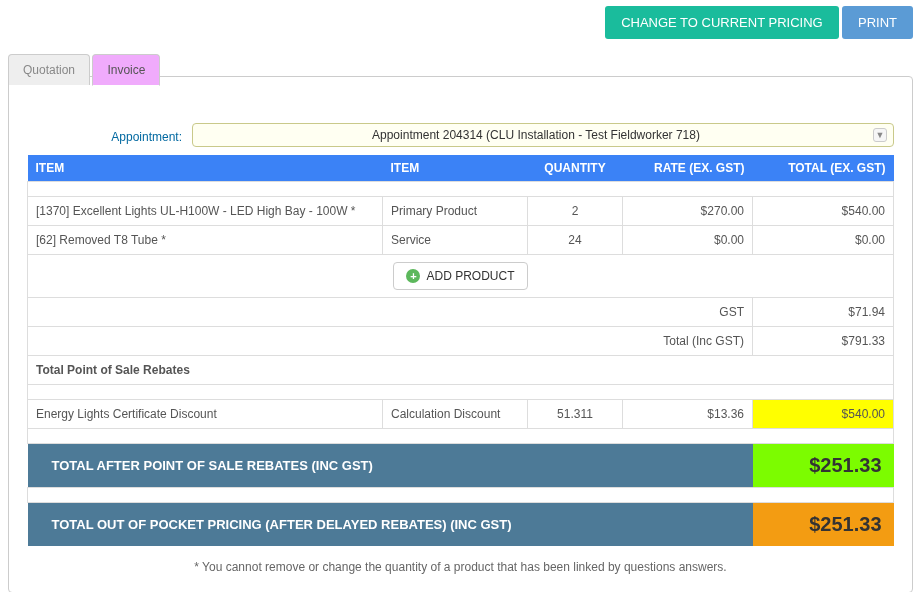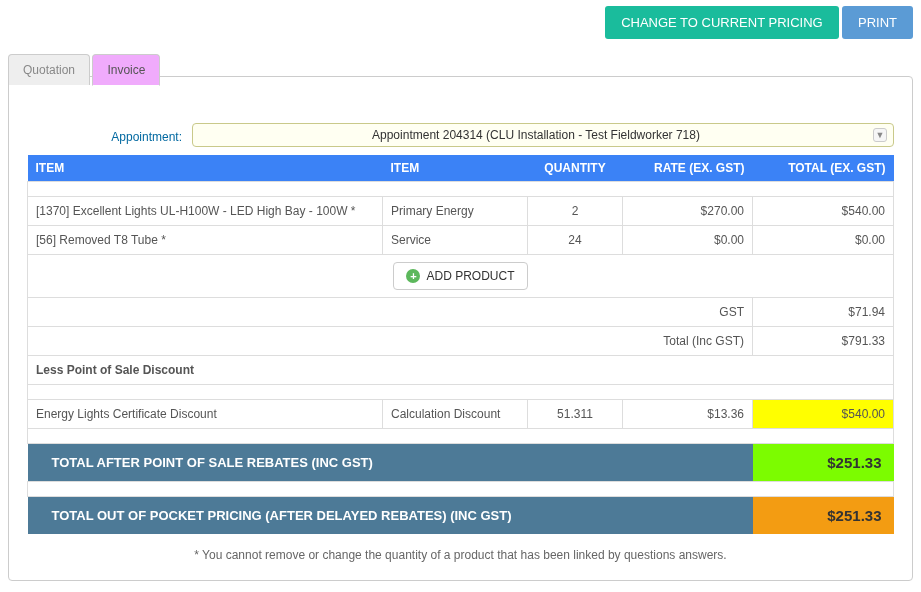--- a/index.html
+++ b/index.html
@@ -180,21 +180,21 @@
     font-weight: bold;
     padding: 10px 24px;
     font-size: 13px;
     border: none;
   }
   .bigrow .bigval {
     color: #333;
     font-weight: bold;
     text-align: right;
     padding: 10px 12px;
-    font-size: 15px;
+    font-size: 20px;
     border: none;
   }
   .bigval.green { background: #7cfc00; }
   .bigval.orange { background: #f39c12; }
   .footnote {
     text-align: center;
     color: #666;
     padding: 14px 0 8px 0;
     font-size: 12px;
   }
@@ -244,27 +244,27 @@
         <th class="total">TOTAL (EX. GST)</th>
       </tr>
     </thead>
     <tbody>
       <tr class="orange-sep">
           <td colspan="5"></td>
         </tr>
 
       <tr>
         <td>[1370] Excellent Lights UL-H100W - LED High Bay - 100W *</td>
-        <td>Primary Energy</td>
+        <td>Primary Product</td>
         <td class="qty">2</td>
         <td class="rate">$270.00</td>
         <td class="total">$540.00</td>
       </tr>
       <tr>
-        <td>[56] Removed T8 Tube *</td>
+        <td>[62] Removed T8 Tube *</td>
         <td>Service</td>
         <td class="qty">24</td>
         <td class="rate">$0.00</td>
         <td class="total">$0.00</td>
       </tr>
 
       <tr class="addrow">
           <td colspan="5">
         <button class="add-btn">
           <span class="plus-icon">+</span>
@@ -276,21 +276,21 @@
       <tr class="summary-row">
         <td colspan="4" class="label">GST</td>
         <td class="val">$71.94</td>
       </tr>
       <tr class="summary-row">
         <td colspan="4" class="label">Total (Inc GST)</td>
         <td class="val">$791.33</td>
       </tr>
 
       <tr class="section-header">
-          <td colspan="5">Less Point of Sale Discount</td>
+          <td colspan="5">Total Point of Sale Rebates</td>
         </tr>
       <tr class="orange-sep">
           <td colspan="5"></td>
         </tr>
 
       <tr>
         <td>Energy Lights Certificate Discount</td>
         <td>Calculation Discount</td>
         <td class="qty">51.311</td>
         <td class="rate">$13.36</td>

